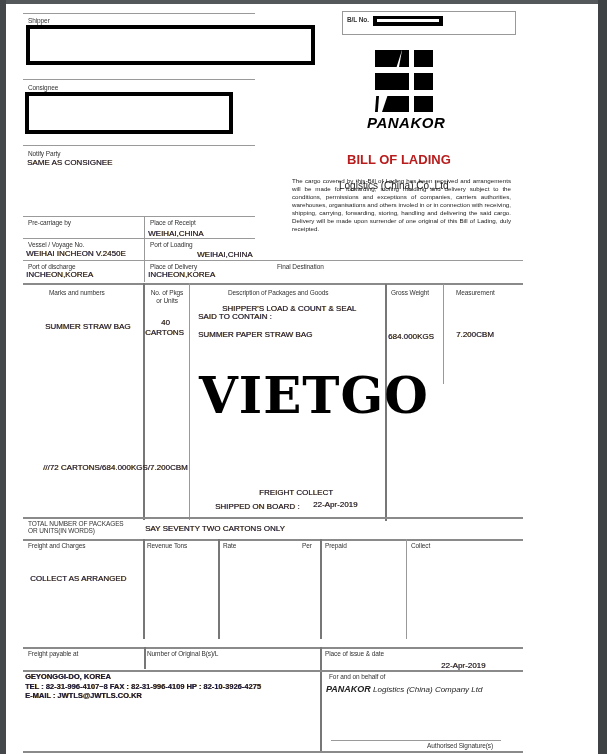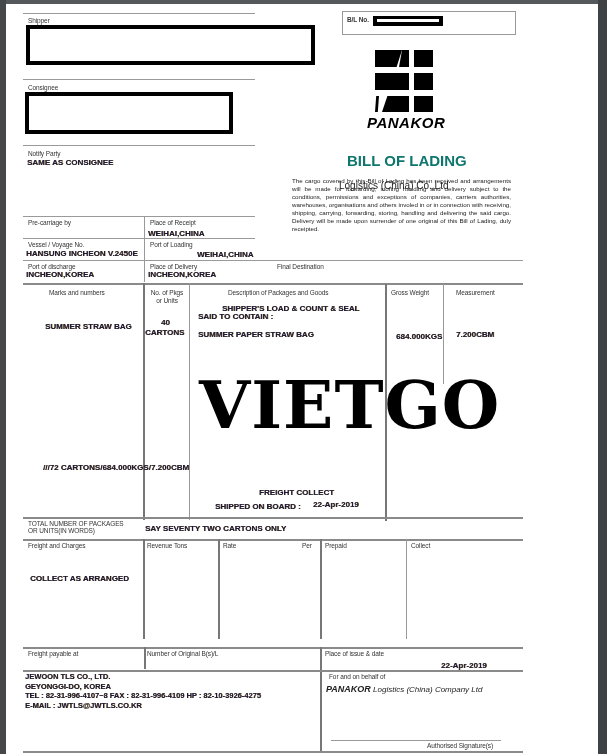--- a/index.html
+++ b/index.html
@@ -11,29 +11,29 @@
     }
     .frame-top { position: absolute; left: 0; top: 0; width: 607px; height: 4px; background: #55585b; }
     .frame-left { position: absolute; left: 0; top: 0; width: 6px; height: 754px; background: #45484b; }
     .frame-right { position: absolute; left: 598px; top: 0; width: 9px; height: 754px; background: #3f4245; }
     .abs { position: absolute; }
     .hline { position: absolute; height: 2px; background: #8a8a8a; }
     .hline.thin { height: 1px; background: #9a9a9a; }
     .vline { position: absolute; width: 2px; background: #777; }
     .vline.thin { width: 1px; background: #999; }
     .lbl { position: absolute; font-size: 6.5px; color: #333; white-space: nowrap; letter-spacing: -0.1px; }
-    .val { position: absolute; font-size: 8px; font-weight: bold; color: #1a1a40; white-space: nowrap; text-shadow: 0.4px 0 0 #8a6a20; }
+    .val { position: absolute; font-size: 8px; font-weight: normal; color: #1a1a40; white-space: nowrap; text-shadow: 0.4px 0 0 #8a6a20; }
     .redact { position: absolute; border: 4px solid #000; background: #fff; }
     .redact-fill { position: absolute; background: #000; }
     .logo-block { position: absolute; background: #000; }
     .brand { position: absolute; font-size: 15px; font-weight: bold; font-style: italic; letter-spacing: 0.5px; color: #000; }
     .company { position: absolute; font-size: 10px; color: #222; white-space: nowrap; }
-    .doc-title { position: absolute; font-size: 15px; font-weight: bold; color: #0f766e; white-space: nowrap; }
+    .doc-title { position: absolute; font-size: 13px; font-weight: bold; color: #b91c1c; white-space: nowrap; }
     .terms { position: absolute; font-size: 6.2px; line-height: 8px; color: #222; text-align: justify; }
-    .watermark { position: absolute; font-family: "DejaVu Serif", "Liberation Serif", serif; font-weight: bold; font-size: 66px; color: #000; letter-spacing: 1px; }
+    .watermark { position: absolute; font-family: "DejaVu Serif", "Liberation Serif", serif; font-weight: bold; font-size: 50px; color: #000; letter-spacing: 1px; }
     .surrendered { position: absolute; font-size: 16px; font-weight: bold; color: #111; letter-spacing: 0.3px; white-space: nowrap; }
     .deliver { position: absolute; font-size: 7.5px; line-height: 9.6px; white-space: nowrap; }
     .deliver .hd { color: #222; font-weight: normal; font-size: 7.2px; }
     .deliver .b { font-weight: bold; color: #1a1a40; text-shadow: 0.4px 0 0 #8a6a20; }
     .sig-company { position: absolute; font-size: 8px; font-style: italic; color: #222; white-space: nowrap; }
     .sig-company b { font-size: 9px; font-weight: bold; }
   </style>
 </head>
 <body>
 
@@ -77,21 +77,21 @@
   <div class="terms" style="left:286px;top:173px;width:219px;">The cargo covered by this Bill of Lading has been received and arrangements will be made for forwarding, storing handling and delivery subject to the conditions, permissions and exceptions of companies, carriers authorities, warehouses, organisations and others involed in or in connection with receiving, shipping, carrying, forwarding, storing, handling and delivering the said cargo. Delivery will be made upon surrender of one original of this Bill of Lading, duly receipted.</div>
 
   <div class="hline thin" style="left:17px;top:212px;width:232px;"></div>
   <div class="vline thin" style="left:138px;top:212px;height:66px;"></div>
   <div class="lbl" style="left:22px;top:215px;">Pre-carriage by</div>
   <div class="lbl" style="left:144px;top:215px;">Place of Receipt</div>
   <div class="val" style="left:142px;top:225px;">WEIHAI,CHINA</div>
 
   <div class="hline thin" style="left:17px;top:234px;width:232px;"></div>
   <div class="lbl" style="left:22px;top:237px;">Vessel / Voyage No.</div>
-  <div class="val" style="left:20px;top:245px;">HANSUNG INCHEON V.2450E</div>
+  <div class="val" style="left:20px;top:245px;">WEIHAI INCHEON V.2450E</div>
   <div class="lbl" style="left:144px;top:237px;">Port of Loading</div>
   <div class="val" style="left:191px;top:246px;">WEIHAI,CHINA</div>
 
   <div class="hline thin" style="left:17px;top:256px;width:500px;"></div>
   <div class="lbl" style="left:22px;top:259px;">Port of discharge</div>
   <div class="val" style="left:20px;top:266px;">INCHEON,KOREA</div>
   <div class="lbl" style="left:144px;top:259px;">Place of Delivery</div>
   <div class="val" style="left:142px;top:266px;">INCHEON,KOREA</div>
   <div class="lbl" style="left:271px;top:259px;">Final Destination</div>
 
@@ -106,21 +106,21 @@
   <div class="lbl" style="left:222px;top:285px;">Description of Packages and Goods</div>
   <div class="lbl" style="left:385px;top:285px;">Gross Weight</div>
   <div class="lbl" style="left:450px;top:285px;">Measurement</div>
 
   <div class="val" style="left:39px;top:318px;">SUMMER STRAW BAG</div>
   <div class="val" style="left:155px;top:314px;">40</div>
   <div class="val" style="left:139px;top:324px;">CARTONS</div>
   <div class="val" style="left:192px;top:300px;padding-left:24px;">SHIPPER'S LOAD &amp; COUNT &amp; SEAL</div>
   <div class="val" style="left:192px;top:308px;">SAID TO CONTAIN :</div>
   <div class="val" style="left:192px;top:326px;">SUMMER PAPER STRAW BAG</div>
-  <div class="val" style="left:382px;top:328px;margin-left:8px;">684.000KGS</div>
+  <div class="val" style="left:382px;top:328px;">684.000KGS</div>
   <div class="val" style="left:450px;top:326px;">7.200CBM</div>
 
   <div class="watermark" style="left:193px;top:362px;">VIETGO</div>
 
   <div class="val" style="left:37px;top:459px;">///72 CARTONS/684.000KGS/7.200CBM</div>
   <div class="val" style="left:253px;top:484px;">FREIGHT COLLECT</div>
   <div class="val" style="left:209px;top:498px;">SHIPPED ON BOARD :</div>
   <div class="val" style="left:307px;top:496px;">22-Apr-2019</div>
 
   <div class="hline" style="left:17px;top:513px;width:500px;"></div>
@@ -145,21 +145,20 @@
   <div class="hline" style="left:17px;top:643px;width:500px;"></div>
   <div class="vline" style="left:138px;top:643px;height:22px;"></div>
   <div class="vline" style="left:314px;top:643px;height:105px;"></div>
   <div class="lbl" style="left:22px;top:646px;">Freight payable at</div>
   <div class="lbl" style="left:141px;top:646px;">Number of Original B(s)/L</div>
   <div class="lbl" style="left:319px;top:646px;">Place of issue &amp; date</div>
   <div class="val" style="left:435px;top:657px;">22-Apr-2019</div>
 
   <div class="hline" style="left:17px;top:666px;width:500px;"></div>
   <div class="deliver" style="left:19px;top:668px;">
-    <div class="b">JEWOON TLS CO., LTD.</div>
     <div class="b">GEYONGGI-DO, KOREA</div>
     <div class="b">TEL : 82-31-996-4107~8 FAX : 82-31-996-4109 HP : 82-10-3926-4275</div>
     <div class="b">E-MAIL : JWTLS@JWTLS.CO.KR</div>
   </div>
 
   <div class="lbl" style="left:323px;top:669px;">For and on behalf of</div>
   <div class="sig-company" style="left:320px;top:680px;"><b>PANAKOR</b> <span>Logistics (China) Company Ltd</span></div>
   <div class="hline thin" style="left:325px;top:736px;width:170px;"></div>
   <div class="lbl" style="left:421px;top:738px;">Authorised Signature(s)</div>
   <div class="hline" style="left:17px;top:747px;width:500px;"></div>

